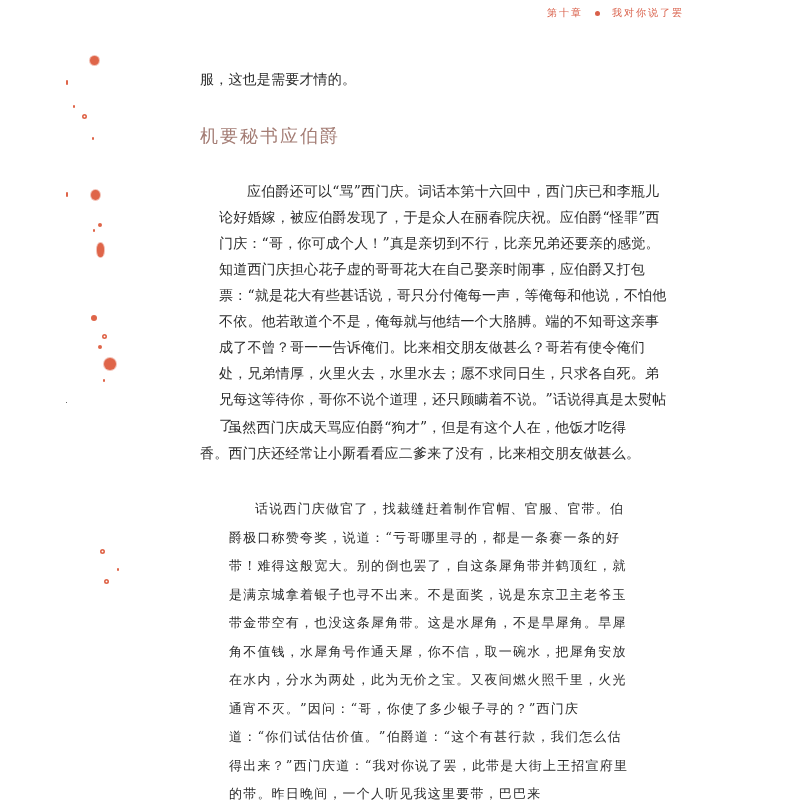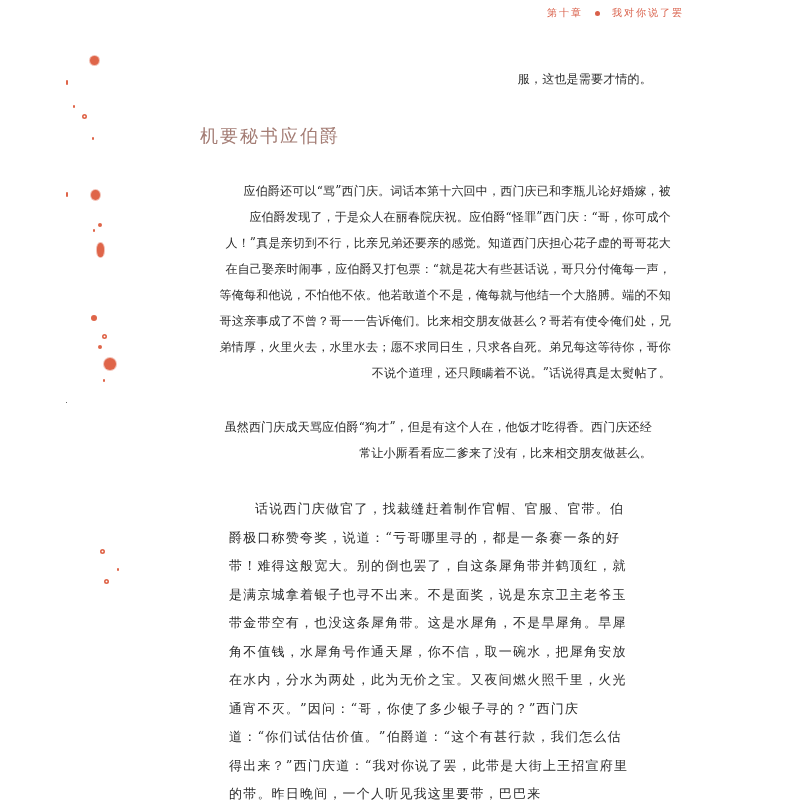--- a/index.html
+++ b/index.html
@@ -30,25 +30,24 @@
       height: 5px;
       border-radius: 50%;
       background: #d9604a;
       margin: 0 12px 1px 12px;
       vertical-align: middle;
     }
     .body-text {
       position: absolute;
       left: 200px;
       width: 452px;
-      font-size: 12px;
+      font-size: 14px;
       line-height: 26px;
       letter-spacing: 0.2px;
       color: #2b2b2b;
-      text-align: right;
     }
     .p-top { top: 66px; }
     .section-title {
       position: absolute;
       left: 200px;
       top: 124px;
       font-size: 18px;
       color: #a47d75;
       letter-spacing: 2px;
     }

